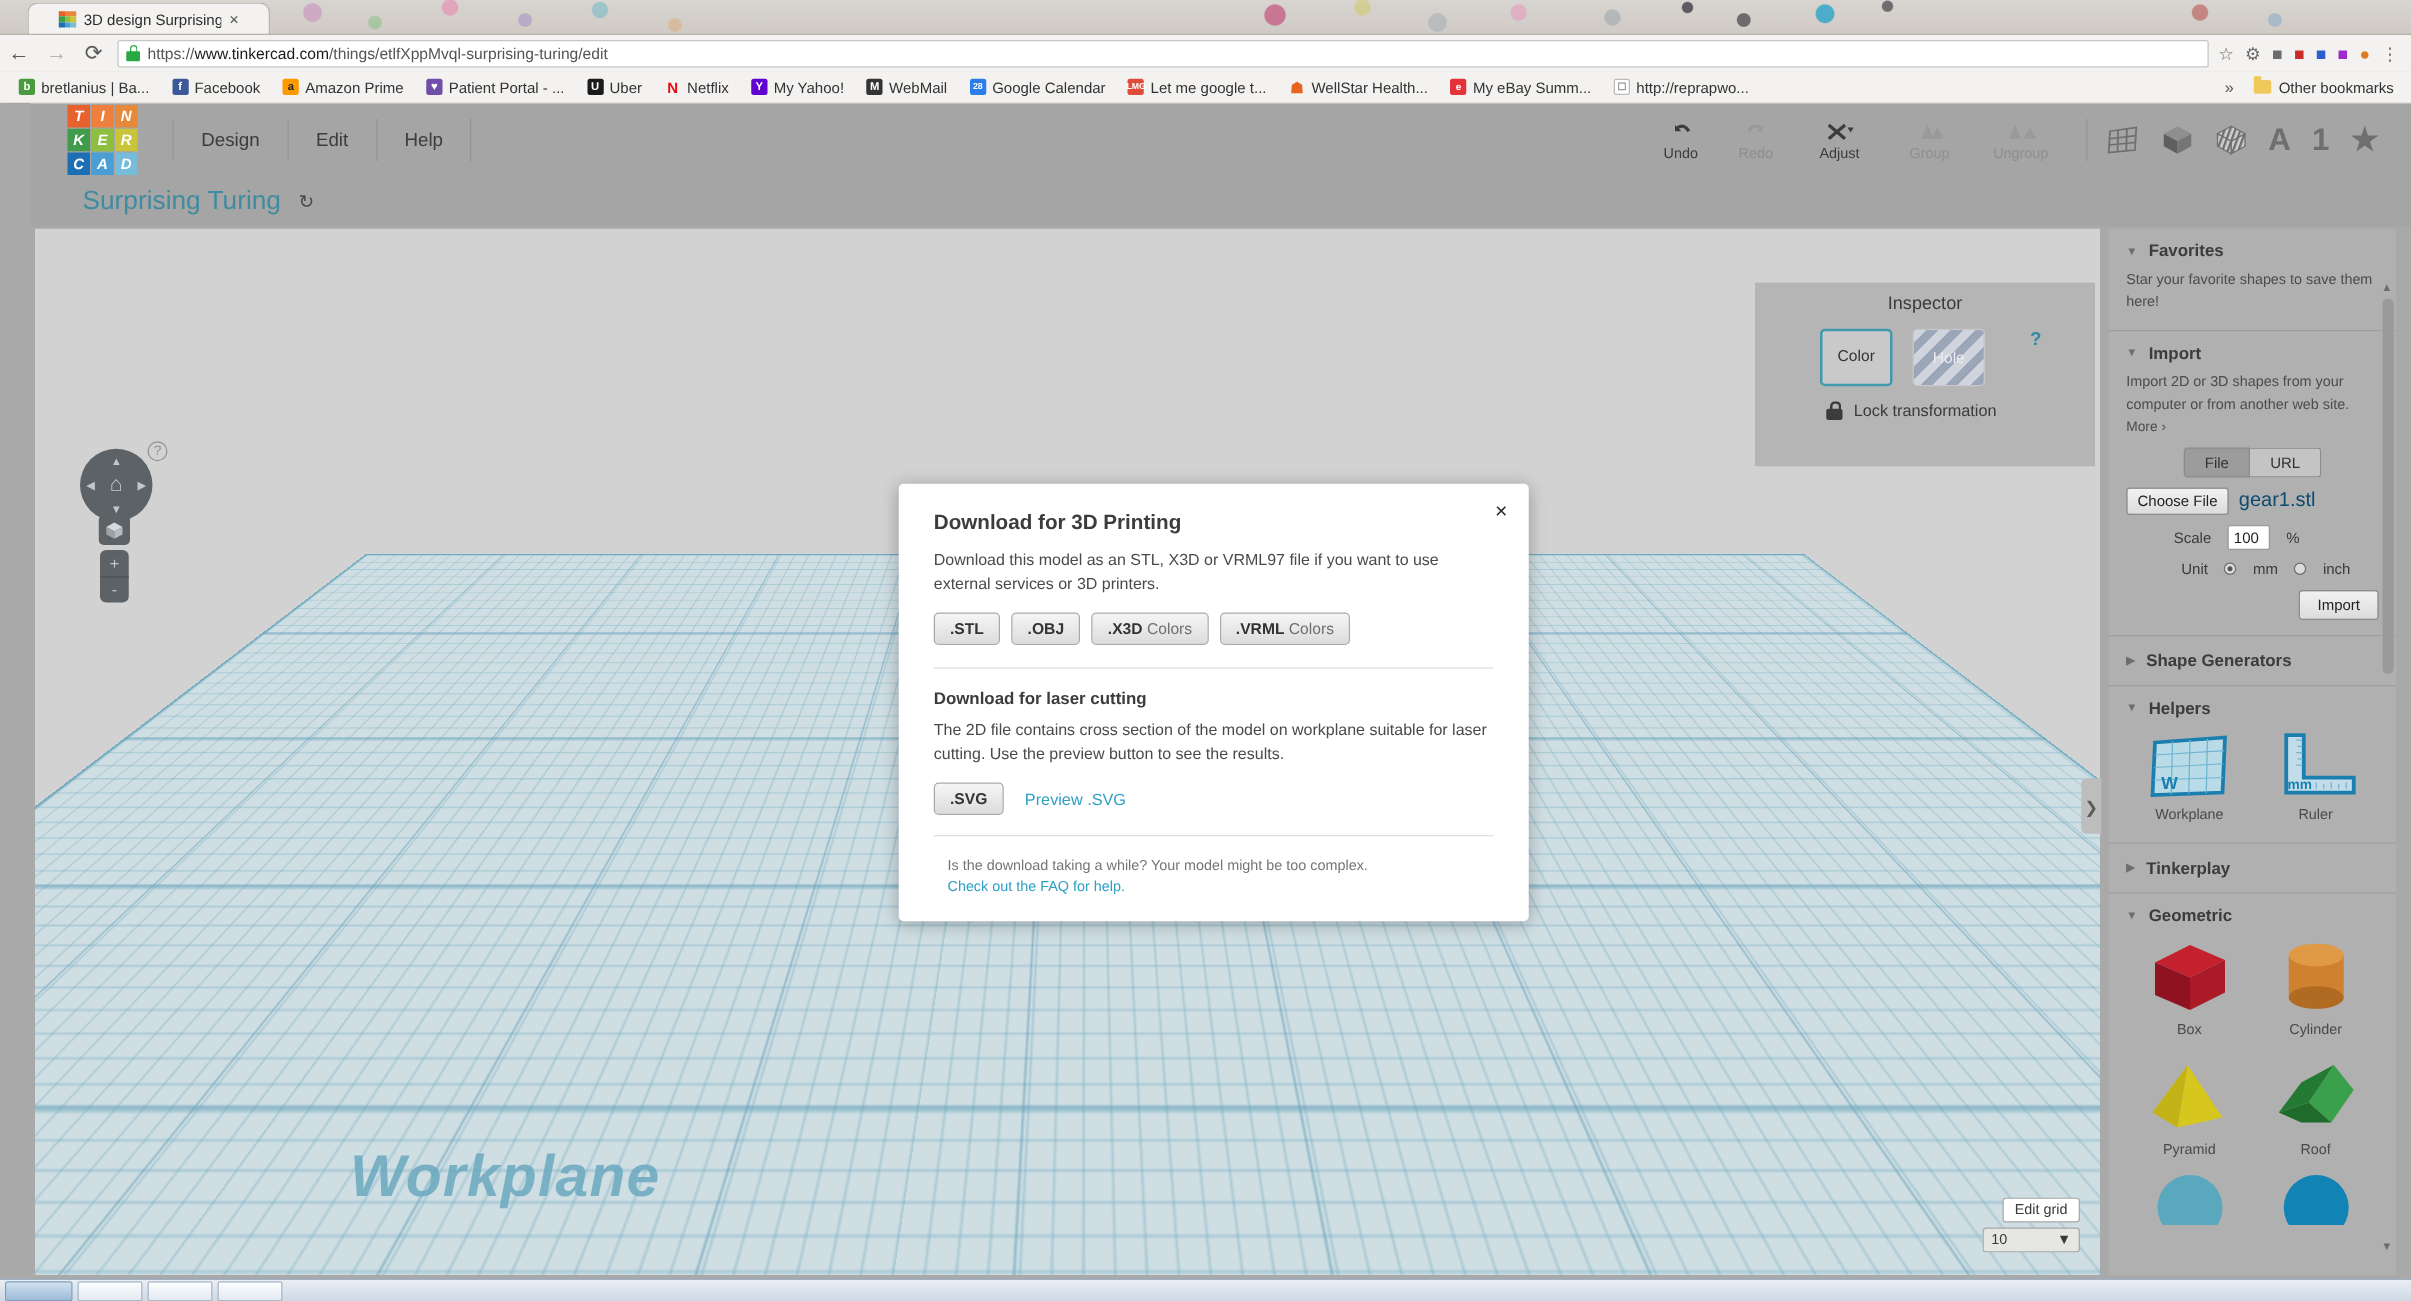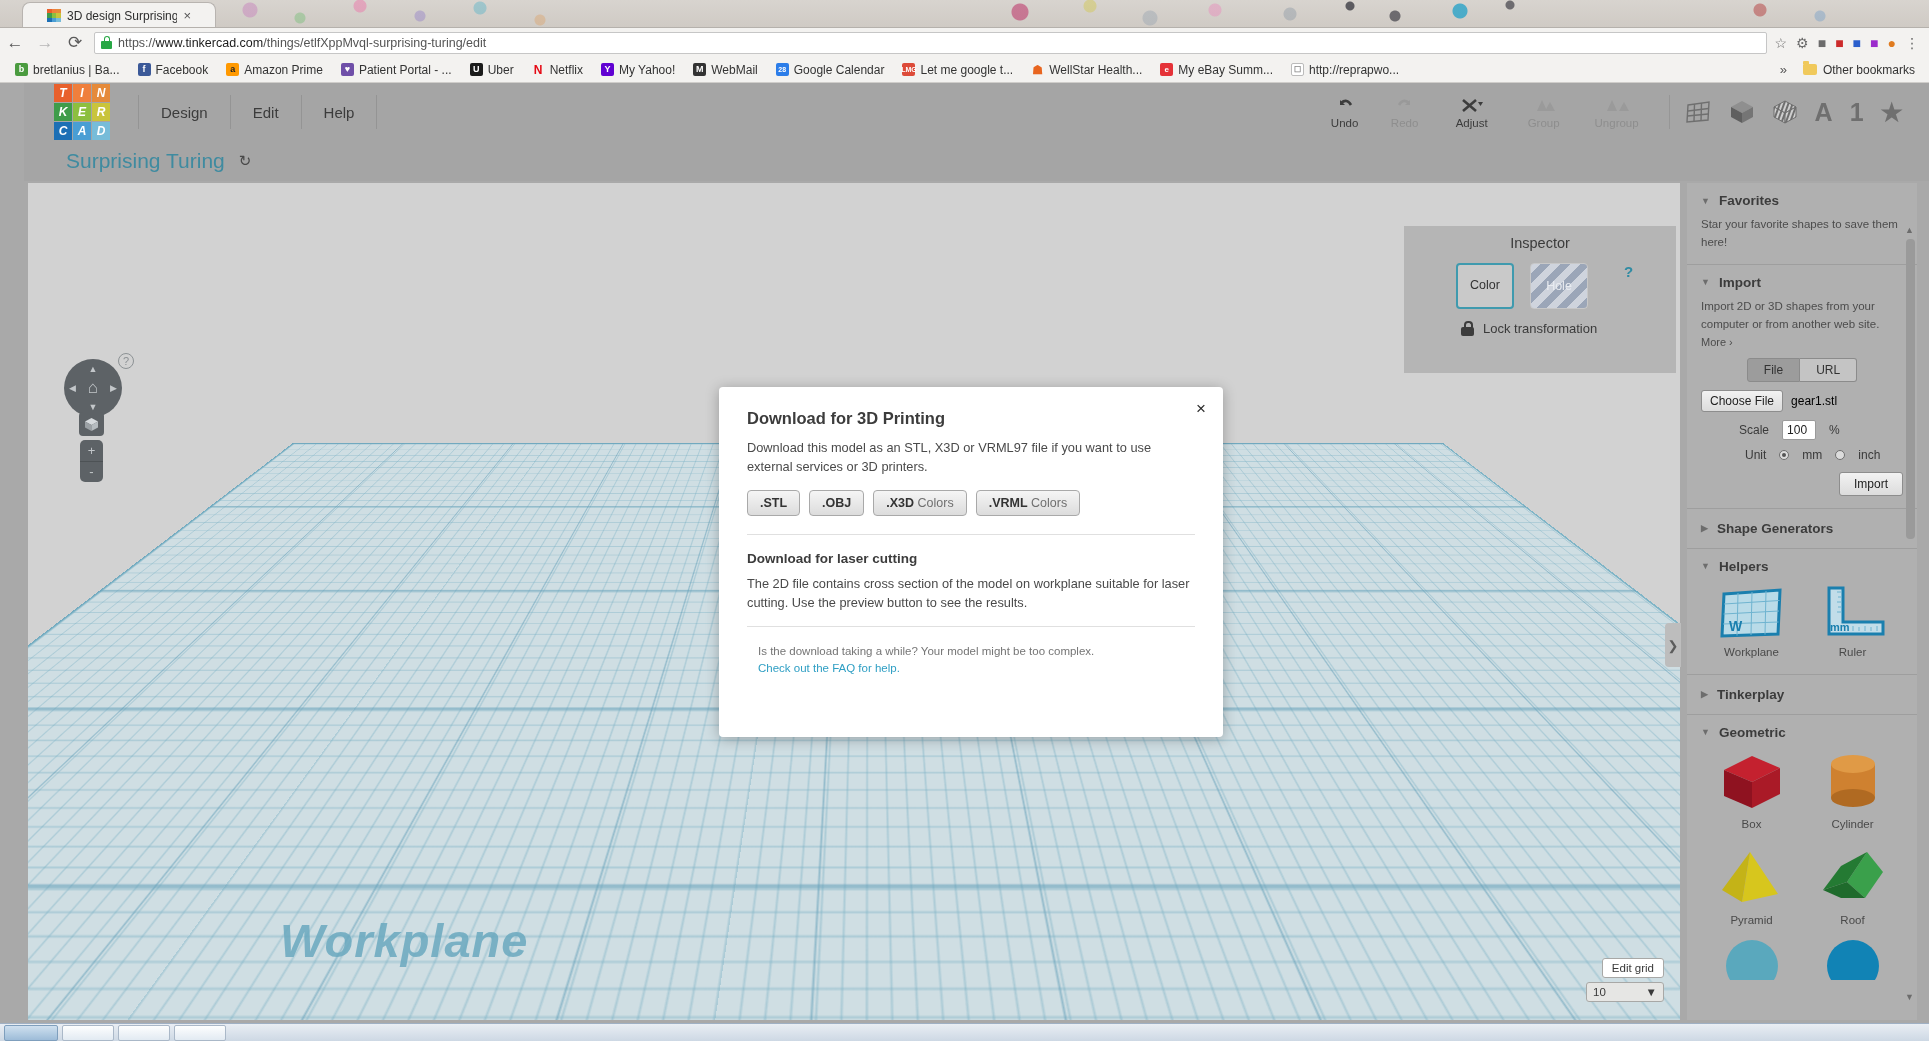--- a/index.html
+++ b/index.html
@@ -220,21 +220,21 @@
   .sb-txt { font-size:11.5px; color:#4c4c4c; line-height:1.6; margin-top:7px; }
   .sb-more { font-size:11px; color:#4c4c4c; margin-top:2px; }
   .seg { display:flex; justify-content:center; margin:10px 0 8px; }
   .seg div { border:1px solid #8b8b8b; font-size:12px; color:#333;
     padding:4px 16px; }
   .seg .on { background:#9c9c9c; border-radius:3px 0 0 3px; }
   .seg .off { background:#c4c4c4; border-radius:0 3px 3px 0; border-left:none; }
   .filerow { display:flex; align-items:center; gap:8px; }
   .choose { background:linear-gradient(#f2f2f2,#dcdcdc); border:1px solid #8d8d8d;
     border-radius:3px; font-size:12px; color:#222; padding:3px 8px; }
-  .fname { font-size:12px; color:#000000; }
+  .fname { font-size:16px; color:#0c4a6e; }
   .frm { display:flex; align-items:center; gap:13px; margin-top:8px;
     font-size:12px; color:#3a3a3a; justify-content:flex-start; padding-left:38px; }
   .numin { width:34px; background:#fff; border:1px solid #9a9a9a; border-radius:2px;
     font-size:12px; color:#222; padding:2px 4px; }
   .radio { width:10px; height:10px; border-radius:50%; border:1px solid #6f6f6f;
     background:#dcdcdc; display:inline-block; position:relative; }
   .radio.on:after { content:""; position:absolute; left:2px; top:2px; width:4px;
     height:4px; border-radius:50%; background:#555; }
   .importbtn { display:flex; justify-content:flex-end; margin-top:10px; }
   .importbtn div { background:linear-gradient(#f2f2f2,#dcdcdc); border:1px solid #8d8d8d;
@@ -546,20 +546,24 @@
       <div class="m-p">Download this model as an STL, X3D or VRML97 file if you want to use external services or 3D printers.</div>
       <div class="m-btns">
         <div class="m-btn"><b>.STL</b></div>
         <div class="m-btn"><b>.OBJ</b></div>
         <div class="m-btn"><b>.X3D</b> <i>Colors</i></div>
         <div class="m-btn"><b>.VRML</b> <i>Colors</i></div>
       </div>
       <div class="m-hr"></div>
       <div class="m-h2">Download for laser cutting</div>
       <div class="m-p">The 2D file contains cross section of the model on workplane suitable for laser cutting. Use the preview button to see the results.</div>
+      <div class="svgrow">
+        <div class="m-btn"><b>.SVG</b></div>
+        <a class="m-link">Preview .SVG</a>
+      </div>
       <div class="m-hr"></div>
       <div class="m-small">
         <span>Is the download taking a while? Your model might be too complex.</span><br>
         <a>Check out the FAQ for help.</a>
       </div>
     </div>
 
     <div class="sidebar">
       <div class="sb-arrow-up">▲</div>
       <div class="sb-scroll"></div>

